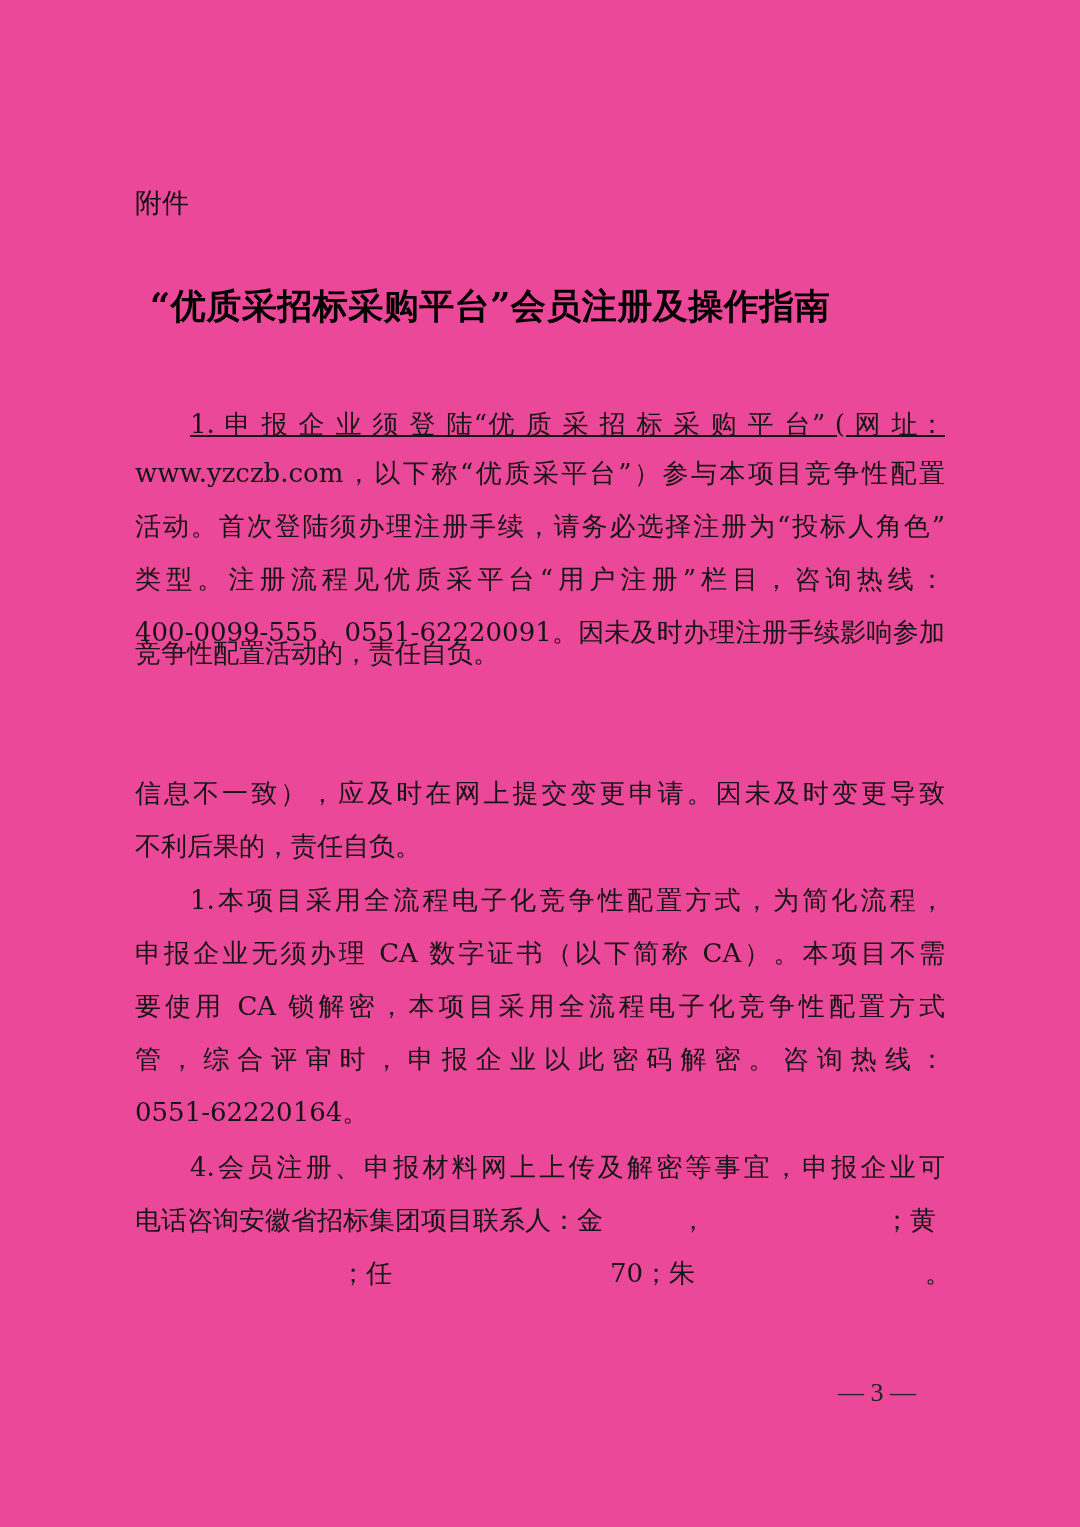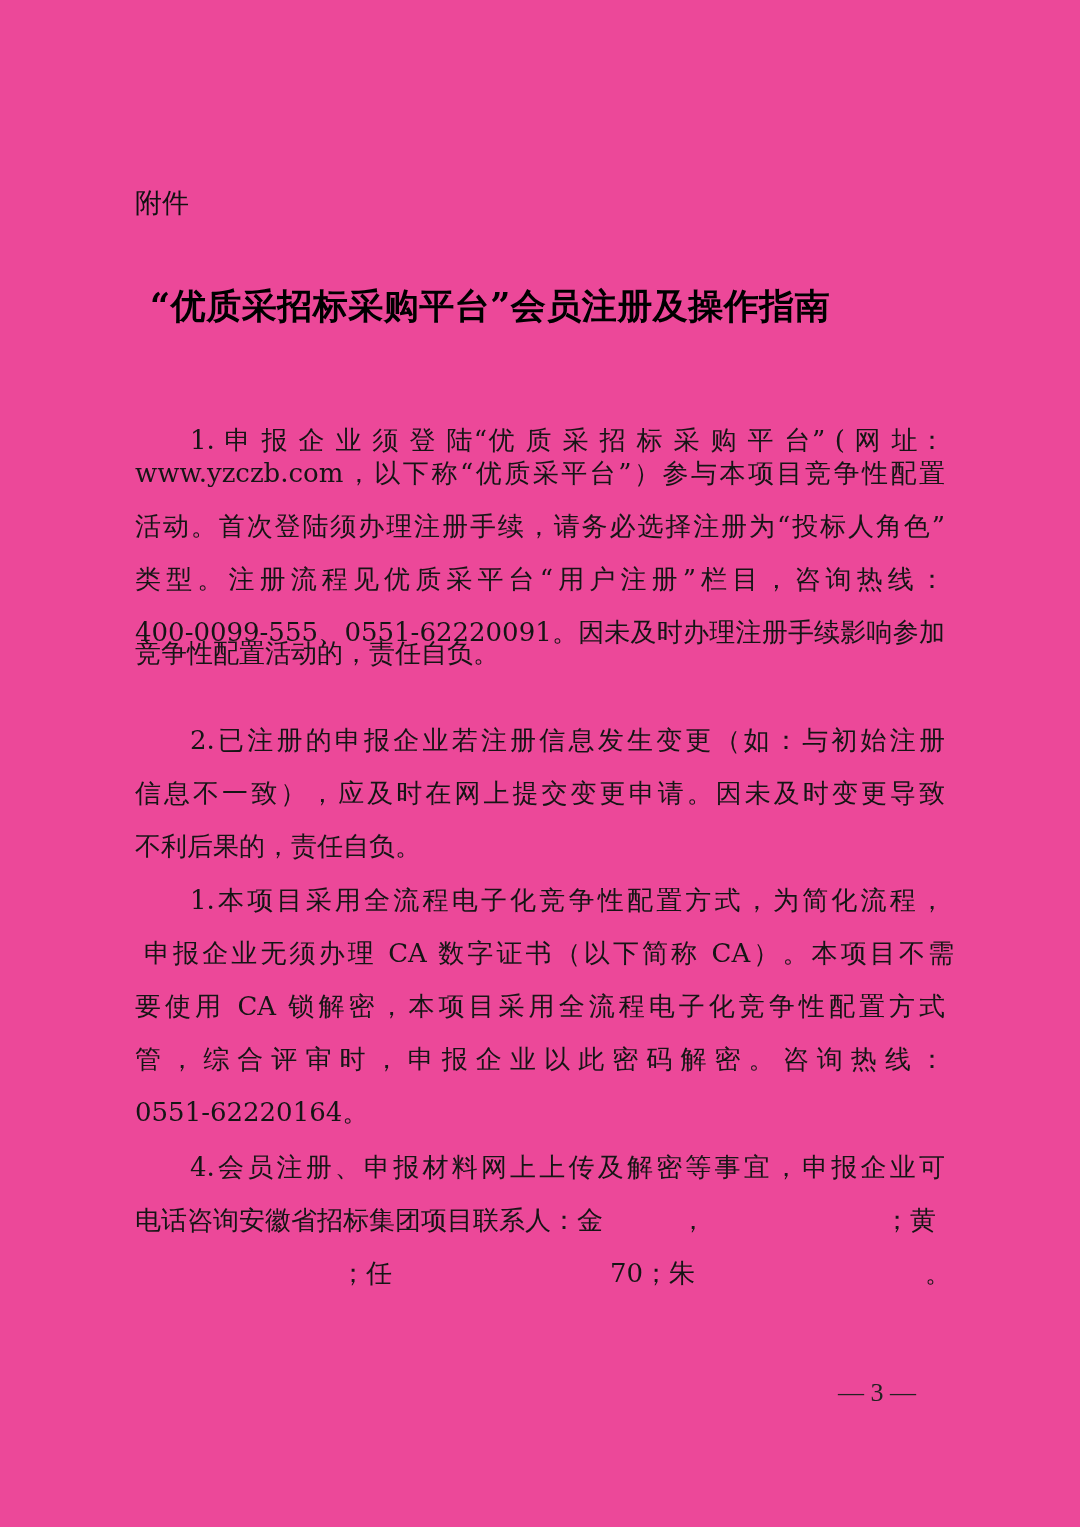--- a/index.html
+++ b/index.html
@@ -69,33 +69,32 @@
   </style>
 </head>
 <body>
 
 <div class="page">
 
   <div class="attachment-label">附件</div>
 
   <div class="doc-title">“优质采招标采购平台”会员注册及操作指南</div>
 
-  <div class="line indent" style="top:420px;">1. 申 报 企 业 须 登 陆“优 质 采 招 标 采 购 平 台” ( 网 址：</div>
+  <div class="line indent" style="top:404px;text-decoration:underline;">1. 申 报 企 业 须 登 陆“优 质 采 招 标 采 购 平 台” ( 网 址：</div>
   <div class="line" style="top:453px;">www.yzczb.com，以下称“优质采平台”）参与本项目竞争性配置</div>
   <div class="line" style="top:559px;">类型。注册流程见优质采平台“用户注册”栏目，咨询热线：</div>
   <div class="line" style="top:506px;">活动。首次登陆须办理注册手续，请务必选择注册为“投标人角色”</div>
   <div class="line" style="top:612px;">400-0099-555、0551-62220091。因未及时办理注册手续影响参加</div>
   <div class="line noj" style="top:633px;">竞争性配置活动的，责任自负。</div>
 
-  <div class="line indent" style="top:720px;">2.已注册的申报企业若注册信息发生变更（如：与初始注册</div>
   <div class="line" style="top:773px;">信息不一致），应及时在网上提交变更申请。因未及时变更导致</div>
   <div class="line noj" style="top:826px;">不利后果的，责任自负。</div>
 
   <div class="line indent" style="top:880px;">1.本项目采用全流程电子化竞争性配置方式，为简化流程，</div>
-  <div class="line" style="top:933px;margin-left:9px;">申报企业无须办理 CA 数字证书（以下简称 CA）。本项目不需</div>
+  <div class="line" style="top:933px;">申报企业无须办理 CA 数字证书（以下简称 CA）。本项目不需</div>
   <div class="line" style="top:986px;">要使用 CA 锁解密，本项目采用全流程电子化竞争性配置方式</div>
   <div class="line" style="top:1039px;">管，综合评审时，申报企业以此密码解密。咨询热线：</div>
   <div class="line noj" style="top:1092px;">0551-62220164。</div>
 
   <div class="line indent" style="top:1147px;">4.会员注册、申报材料网上上传及解密等事宜，申报企业可</div>
   <div class="line noj" style="top:1200px; width:520px;">电话咨询安徽省招标集团项目联系人：金</div>
   <div class="line noj" style="top:1200px; left:680px; width:40px;">，</div>
   <div class="line noj" style="top:1200px; left:884px; width:70px;">；黄</div>
   <div class="line noj" style="top:1253px; left:340px; width:80px;">；任</div>
   <div class="line noj" style="top:1253px; left:610px; width:120px;">70；朱</div>

